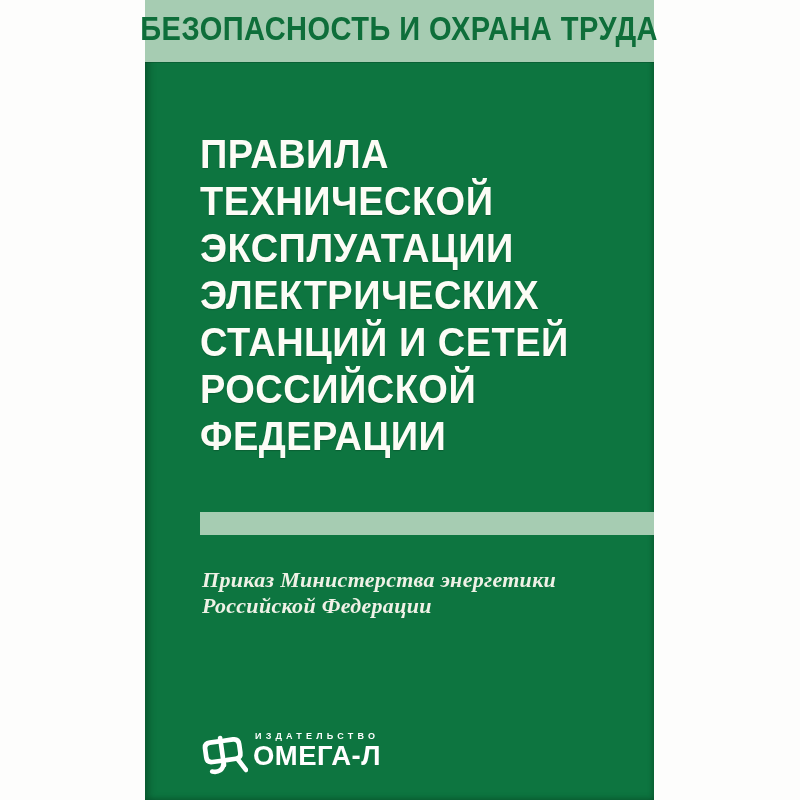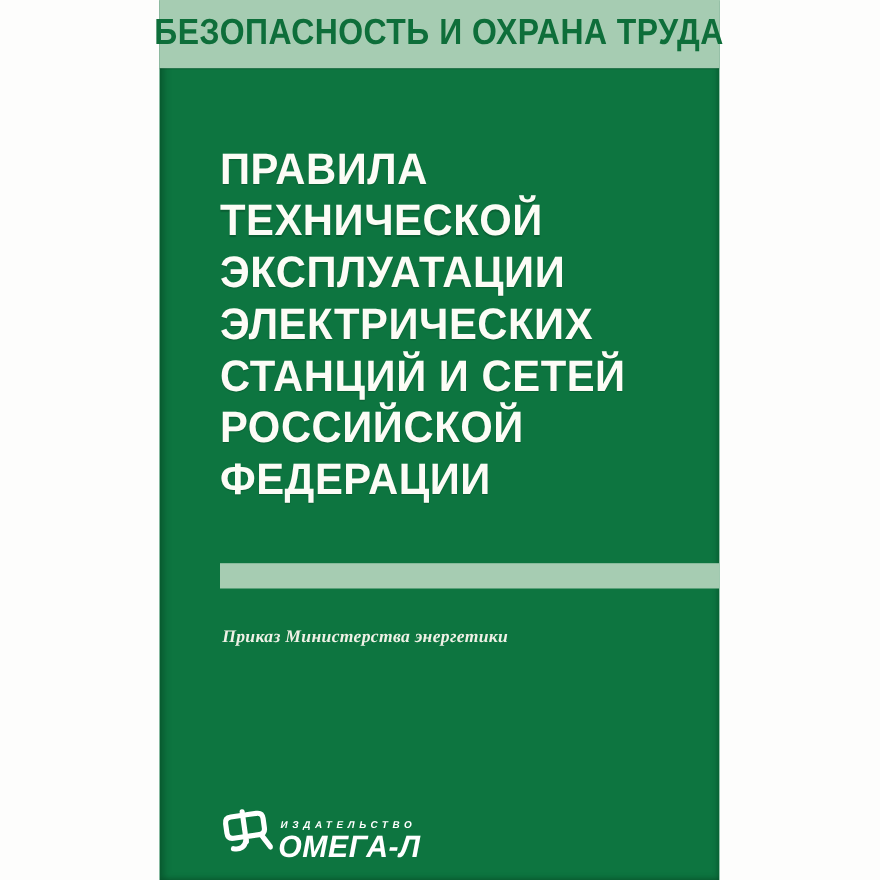--- a/index.html
+++ b/index.html
@@ -40,29 +40,29 @@
   }
   .divider-bar {
     position: absolute; left: 55px; right: 0; top: 512px; height: 23px;
     background: var(--band-light, #a6ccb2);
   }
   .decree-block {
     position: absolute; left: 57px; top: 567px;
     font-family: "Liberation Serif", serif;
     font-style: italic; font-weight: bold;
     color: var(--decree-cream, #eff1e6);
-    font-size: 16px; line-height: 26px; white-space: nowrap;
+    font-size: 22px; line-height: 26px; white-space: nowrap;
     letter-spacing: .3px;
   }
   .publisher {
     position: absolute; left: 53px; top: 727px;
     display: flex; align-items: flex-start; color: #ffffff;
   }
   .emblem { width: 50px; height: 56px; flex: 0 0 auto; }
-  .publisher-text { margin-left: 5px; margin-top: 18px; font-style: italic; }
+  .publisher-text { margin-left: 5px; margin-top: 4px; }
   .publisher-label {
     font-size: 9px; font-weight: bold; letter-spacing: 4.2px;
     white-space: nowrap; margin-left: 2px;
   }
   .publisher-name {
     font-size: 28px; font-weight: bold; letter-spacing: .5px;
     line-height: 1.05; white-space: nowrap;
     transform: scaleX(.98); transform-origin: left top;
   }
 </style>
@@ -83,20 +83,21 @@
       <div>ЭЛЕКТРИЧЕСКИХ</div>
       <div>СТАНЦИЙ И СЕТЕЙ</div>
       <div>РОССИЙСКОЙ</div>
       <div>ФЕДЕРАЦИИ</div>
     </div>
 
     <div class="divider-bar"></div>
 
     <div class="decree-block">
       <div>Приказ Министерства энергетики</div>
+      <div>Российской Федерации</div>
     </div>
 
     <div class="publisher">
       <span class="emblem">
         <svg viewBox="0 0 64 62" width="50" height="56" aria-hidden="true">
           <g transform="rotate(-8 32 28)" fill="none" stroke="#ffffff" stroke-width="6" stroke-linecap="round" stroke-linejoin="round">
 
             <path d="M29 13 L17 13 Q10 13 10 20 L10 31 Q10 38 17 38 L29 38"></path>
 
             <path d="M31 9 L31 44"></path>

